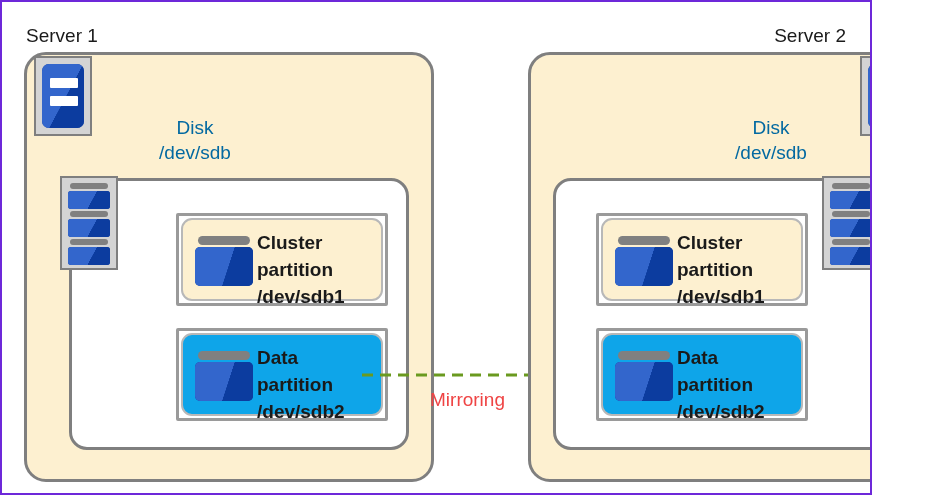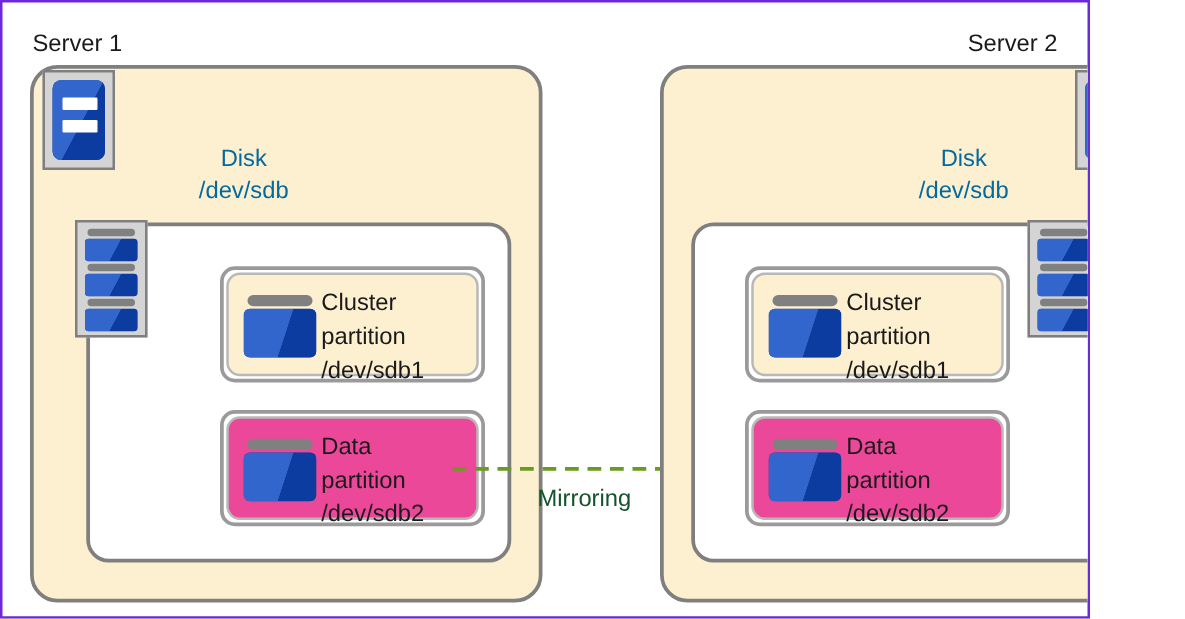--- a/index.html
+++ b/index.html
@@ -32,21 +32,21 @@
     position: absolute;
     font-size: 19px;
     color: #0369a1;
     text-align: center;
     line-height: 25px;
     white-space: nowrap;
   }
   .mirroring-label {
     position: absolute;
     font-size: 19px;
-    color: #14532d;
+    color: #ef4444;
     white-space: nowrap;
     line-height: 1;
   }
 
   
   .server-box {
     position: absolute;
     background: #fdf0d0;
     border: 3px solid #7f7f7f;
     border-radius: 22px;
@@ -59,34 +59,35 @@
     background: #ffffff;
     border: 3px solid #7f7f7f;
     border-radius: 18px;
     box-sizing: border-box;
   }
 
   
   .part-box {
     position: absolute;
     border: 3px solid #9a9a9a;
-    border-radius: 12px;
+    border-radius: 2px;
     box-sizing: border-box;
     padding: 2px;
+    font-weight: bold;
   }
   .part-box-inner {
     width: 100%;
     height: 100%;
     border: 2px solid #b8b8b8;
     border-radius: 11px;
     box-sizing: border-box;
     position: relative;
   }
   .part-cluster .part-box-inner { background: #fdf0d0; }
-  .part-data .part-box-inner { background: #ec4899; }
+  .part-data .part-box-inner { background: #0ea5e9; }
 
   .part-text {
     position: absolute;
     left: 74px;
     top: 9px;
     font-size: 19px;
     line-height: 27px;
     color: #1a1a1a;
     white-space: nowrap;
   }

